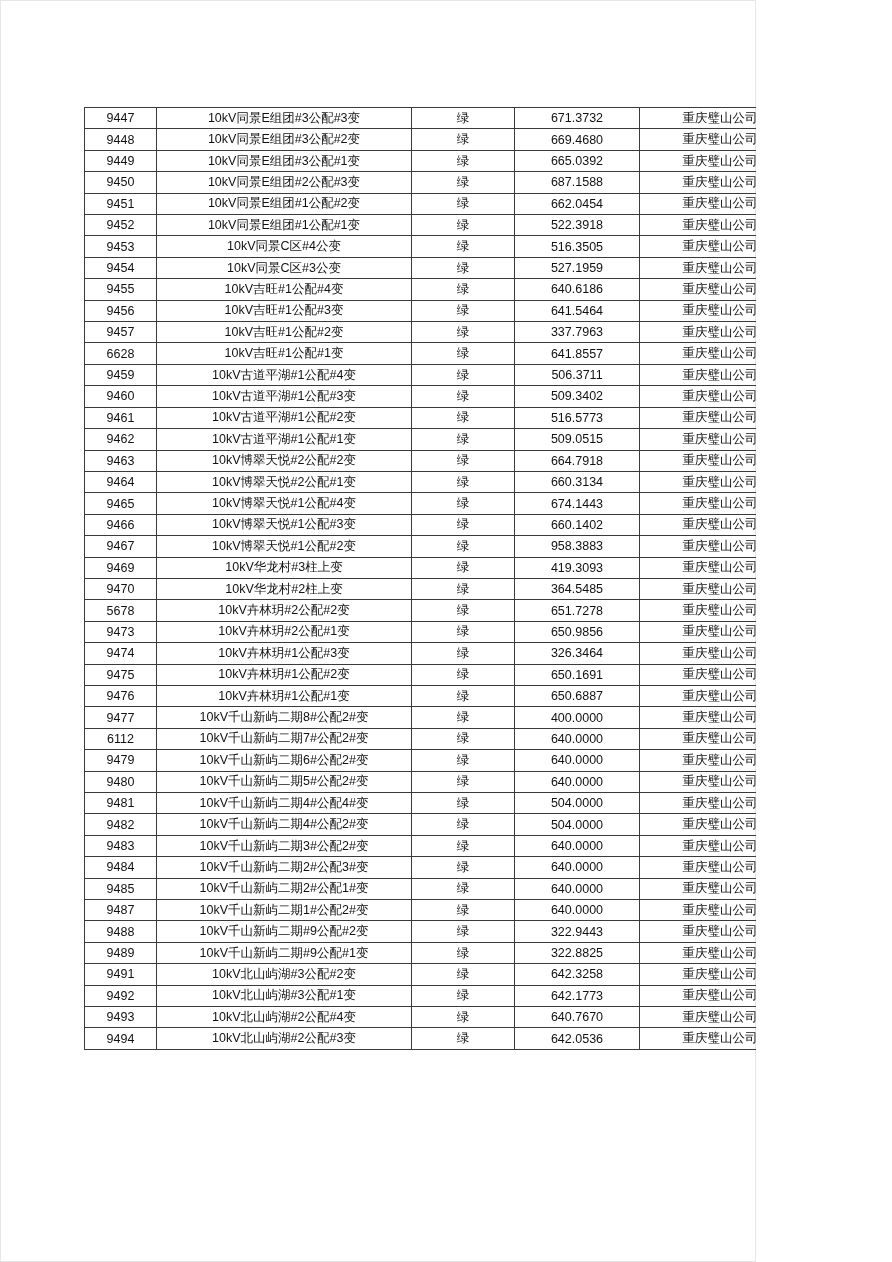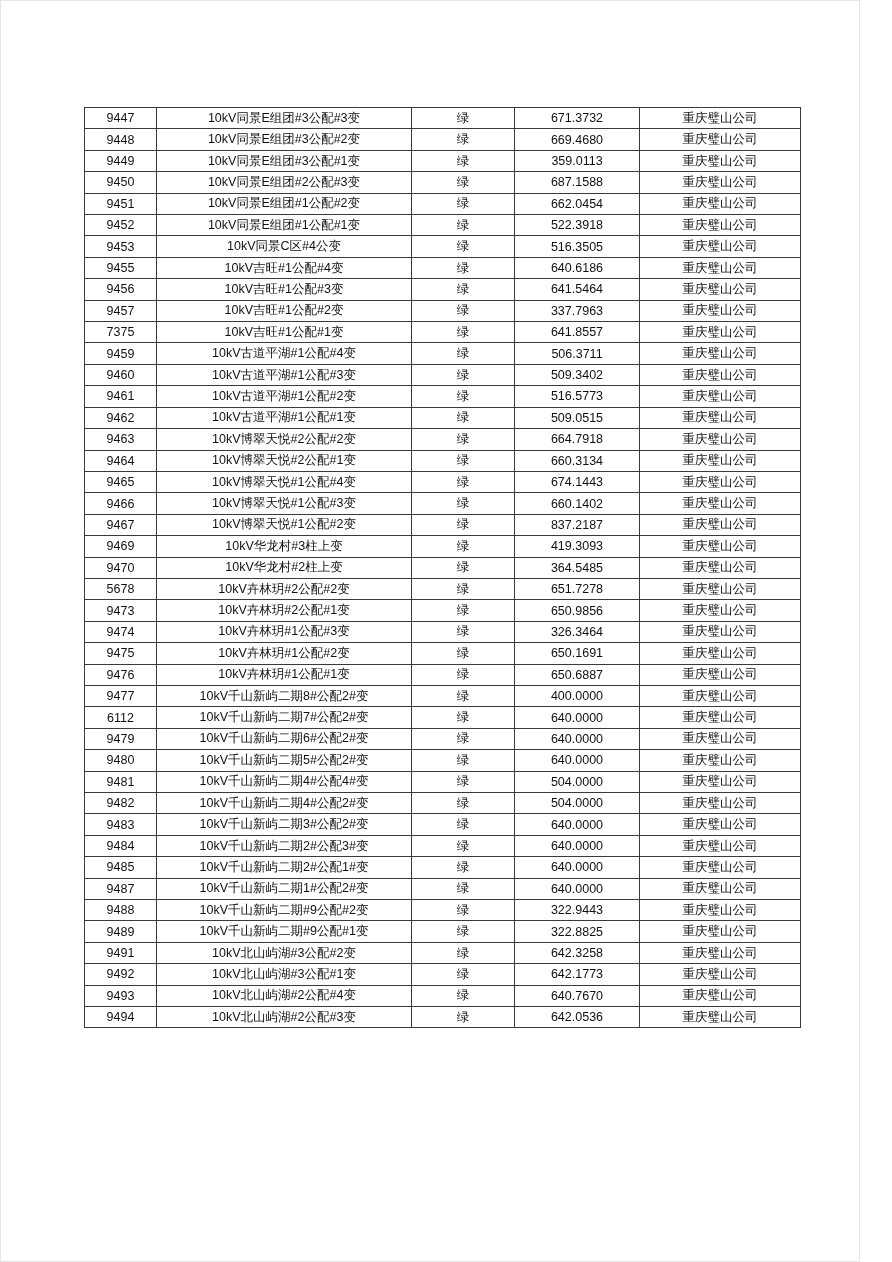--- a/index.html
+++ b/index.html
@@ -3,21 +3,21 @@
 <meta charset="utf-8">
 <style>
   html, body {
     margin: 0;
     padding: 0;
     background: #ffffff;
     font-family: "Liberation Sans", "DejaVu Sans", sans-serif;
   }
   .page {
     position: relative;
-    width: 860px;
+    width: 756px;
     height: 1262px;
     background: #ffffff;
     overflow: hidden;
   }
   .page-frame {
     position: absolute;
     inset: 0;
     border: 1px solid #e6e6e6;
     pointer-events: none;
   }
@@ -72,21 +72,21 @@
           <td>9448</td>
           <td>10kV同景E组团#3公配#2变</td>
           <td>绿</td>
           <td>669.4680</td>
           <td>重庆璧山公司</td>
         </tr>
         <tr>
           <td>9449</td>
           <td>10kV同景E组团#3公配#1变</td>
           <td>绿</td>
-          <td>359.0113</td>
+          <td>665.0392</td>
           <td>重庆璧山公司</td>
         </tr>
         <tr>
           <td>9450</td>
           <td>10kV同景E组团#2公配#3变</td>
           <td>绿</td>
           <td>687.1588</td>
           <td>重庆璧山公司</td>
         </tr>
         <tr>
@@ -104,20 +104,27 @@
           <td>重庆璧山公司</td>
         </tr>
         <tr>
           <td>9453</td>
           <td>10kV同景C区#4公变</td>
           <td>绿</td>
           <td>516.3505</td>
           <td>重庆璧山公司</td>
         </tr>
         <tr>
+          <td>9454</td>
+          <td>10kV同景C区#3公变</td>
+          <td>绿</td>
+          <td>527.1959</td>
+          <td>重庆璧山公司</td>
+        </tr>
+        <tr>
           <td>9455</td>
           <td>10kV吉旺#1公配#4变</td>
           <td>绿</td>
           <td>640.6186</td>
           <td>重庆璧山公司</td>
         </tr>
         <tr>
           <td>9456</td>
           <td>10kV吉旺#1公配#3变</td>
           <td>绿</td>
@@ -125,21 +132,21 @@
           <td>重庆璧山公司</td>
         </tr>
         <tr>
           <td>9457</td>
           <td>10kV吉旺#1公配#2变</td>
           <td>绿</td>
           <td>337.7963</td>
           <td>重庆璧山公司</td>
         </tr>
         <tr>
-          <td>7375</td>
+          <td>6628</td>
           <td>10kV吉旺#1公配#1变</td>
           <td>绿</td>
           <td>641.8557</td>
           <td>重庆璧山公司</td>
         </tr>
         <tr>
           <td>9459</td>
           <td>10kV古道平湖#1公配#4变</td>
           <td>绿</td>
           <td>506.3711</td>
@@ -191,21 +198,21 @@
           <td>9466</td>
           <td>10kV博翠天悦#1公配#3变</td>
           <td>绿</td>
           <td>660.1402</td>
           <td>重庆璧山公司</td>
         </tr>
         <tr>
           <td>9467</td>
           <td>10kV博翠天悦#1公配#2变</td>
           <td>绿</td>
-          <td>837.2187</td>
+          <td>958.3883</td>
           <td>重庆璧山公司</td>
         </tr>
         <tr>
           <td>9469</td>
           <td>10kV华龙村#3柱上变</td>
           <td>绿</td>
           <td>419.3093</td>
           <td>重庆璧山公司</td>
         </tr>
         <tr>

